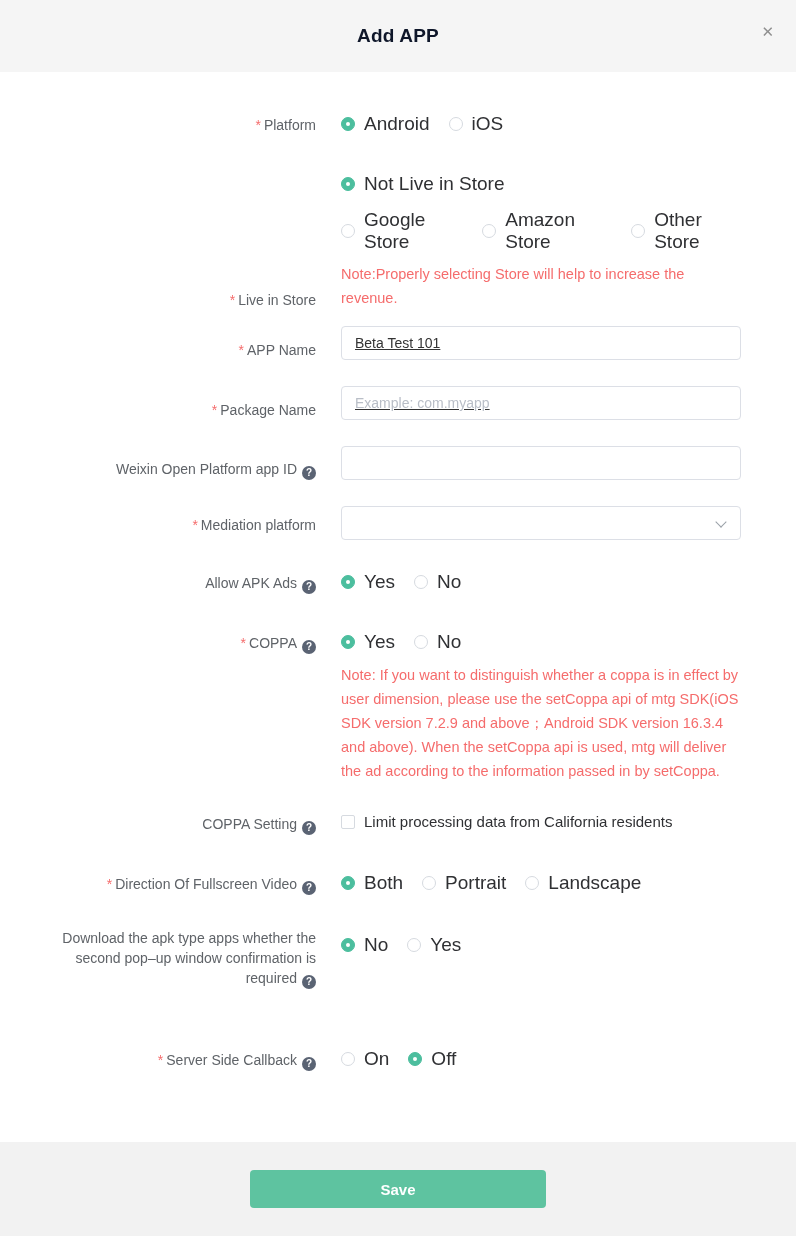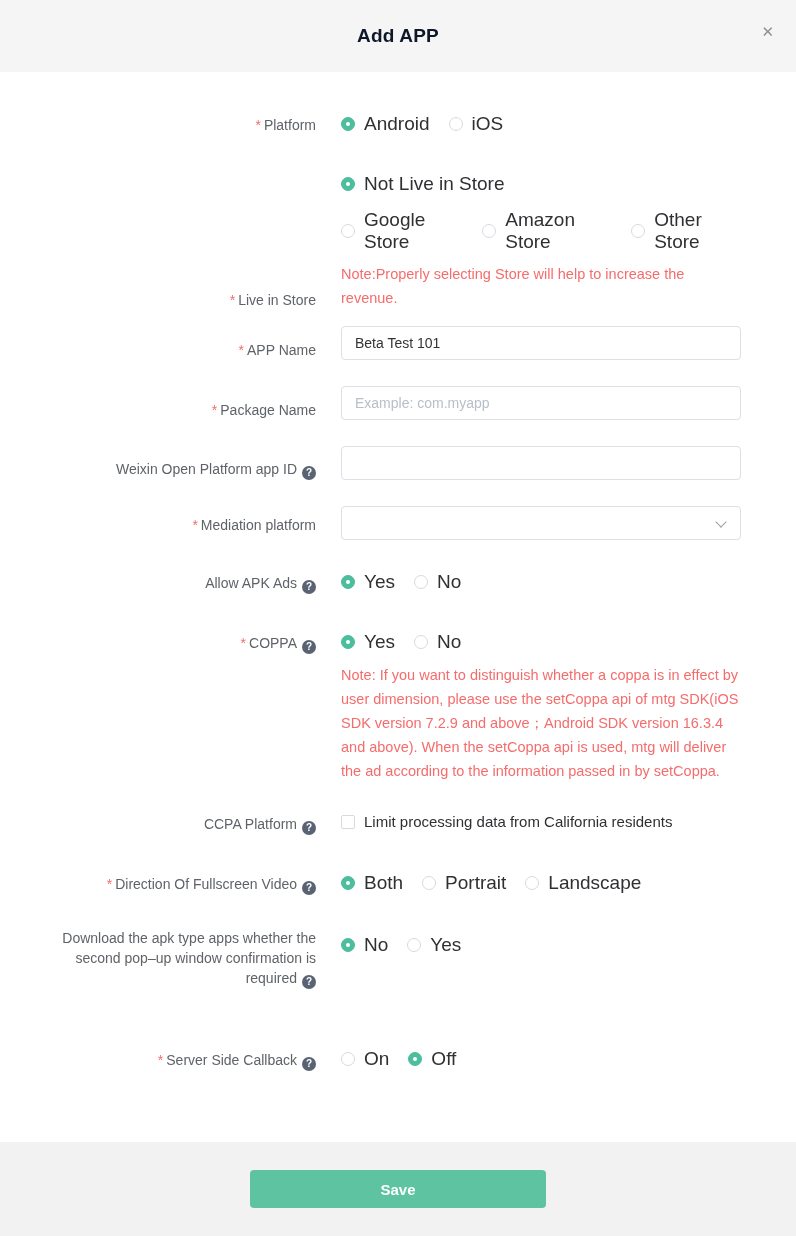--- a/index.html
+++ b/index.html
@@ -76,21 +76,21 @@
     background: #fff; flex: 0 0 14px;
   }
   .checkbox-text { font-size: 15px; color: #2f3033; margin-left: 9px; line-height: 22px; }
 
   
   .text-input {
     width: 400px; height: 34px;
     border: 1px solid #dcdfe6; border-radius: 4px;
     padding: 0 13px; font-size: 14px; color: #333;
     font-family: "Liberation Sans", "DejaVu Sans", sans-serif;
-    outline: none; background: #fff;
+    outline: none; background: #fff; text-decoration: underline;
   }
   .text-input::placeholder { color: #b9bec7; }
 
   .select-box {
     width: 400px; height: 34px;
     border: 1px solid #dcdfe6; border-radius: 4px;
     background: #fff; position: relative; cursor: pointer;
   }
   .chevron {
     position: absolute; right: 15px; top: 11px;
@@ -270,21 +270,21 @@
             <span class="radio-icon"></span>
             <span class="radio-text">No</span>
           </label>
         </div>
         <div class="note">Note: If you want to distinguish whether a coppa is in effect by user dimension, please use the setCoppa api of mtg SDK(iOS SDK version 7.2.9 and above；Android SDK version 16.3.4 and above). When the setCoppa api is used, mtg will deliver the ad according to the information passed in by setCoppa.</div>
       </div>
     </div>
 
     <div class="row ccpa">
       <div class="row-label">
-        <span>CCPA Platform</span><span class="help">
+        <span>COPPA Setting</span><span class="help">
             <span>?</span>
           </span>
       </div>
       <div class="row-control">
         <label class="checkbox">
           <span class="checkbox-icon"></span>
           <span class="checkbox-text">Limit processing data from California residents</span>
         </label>
       </div>
     </div>

